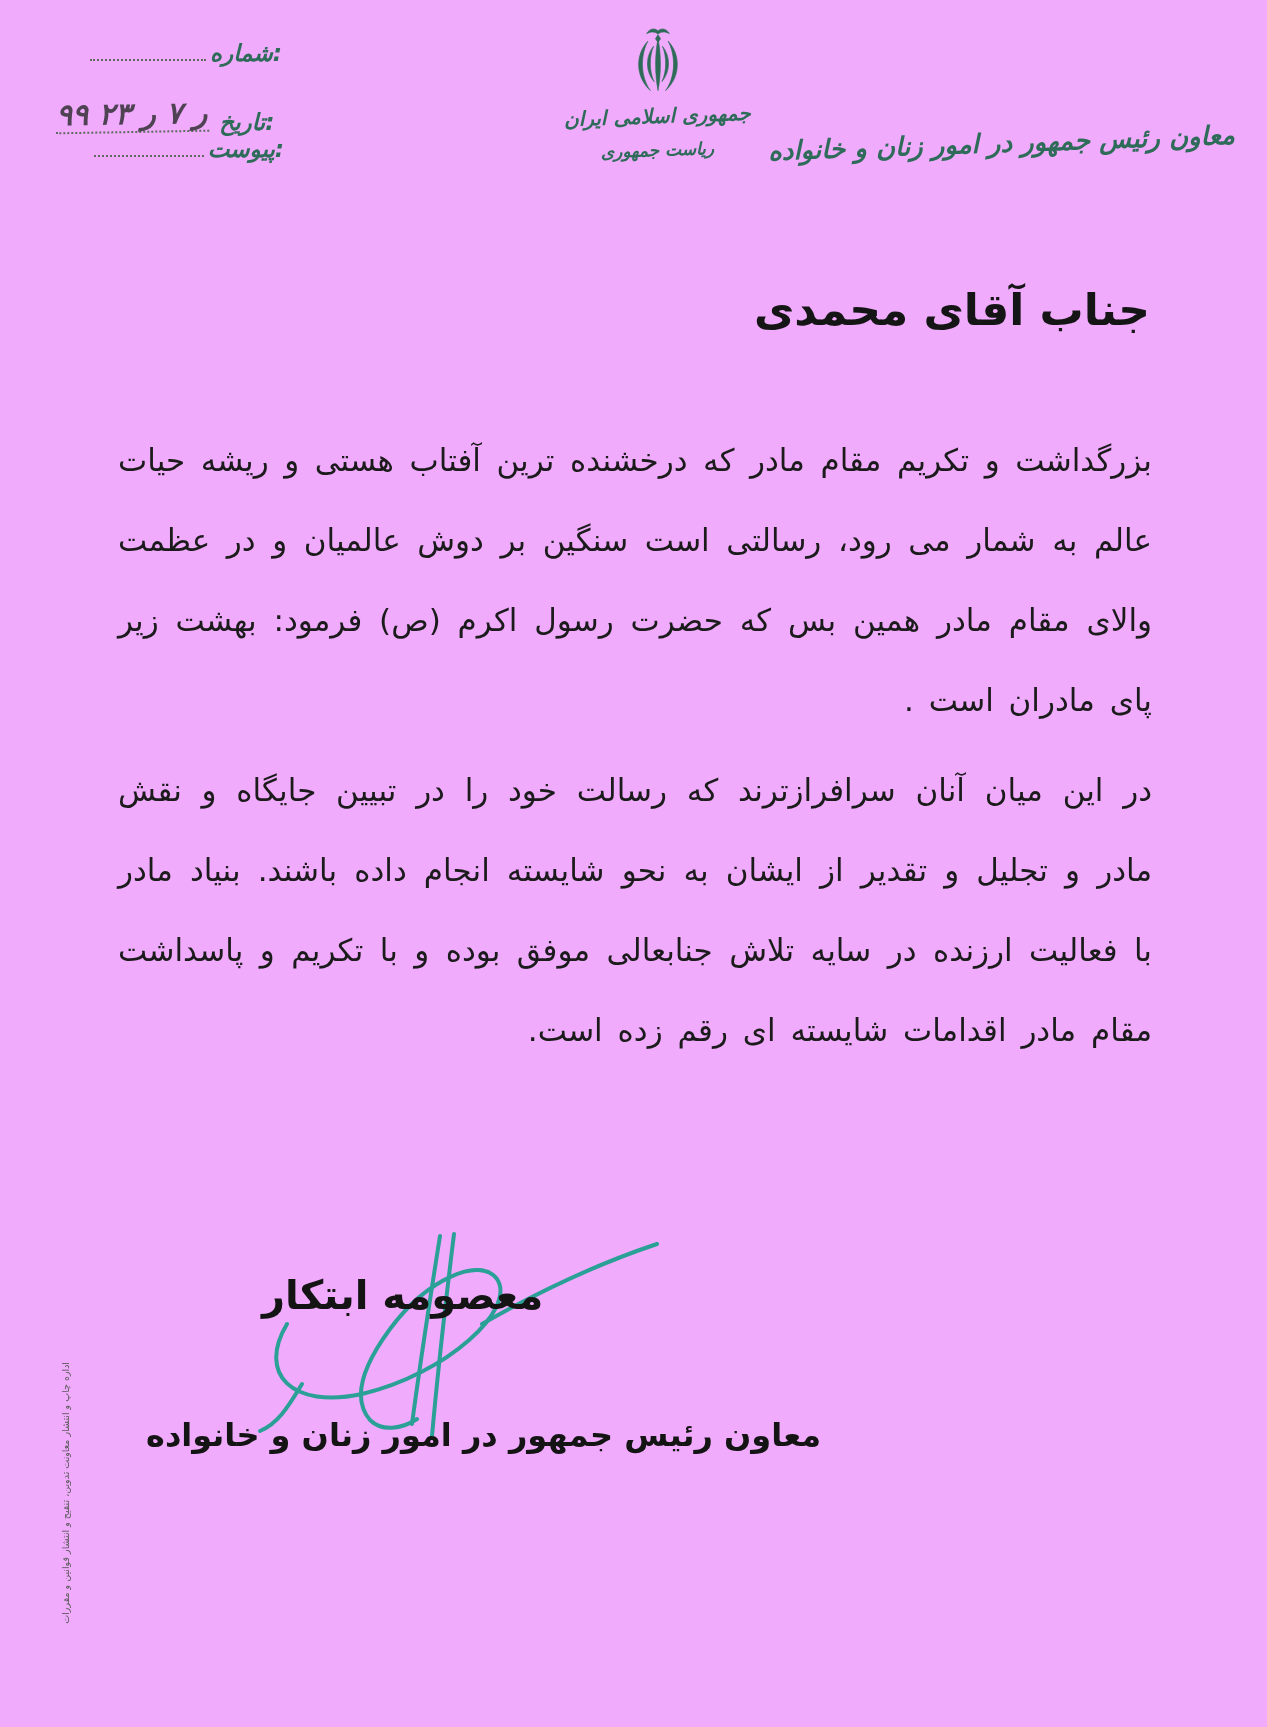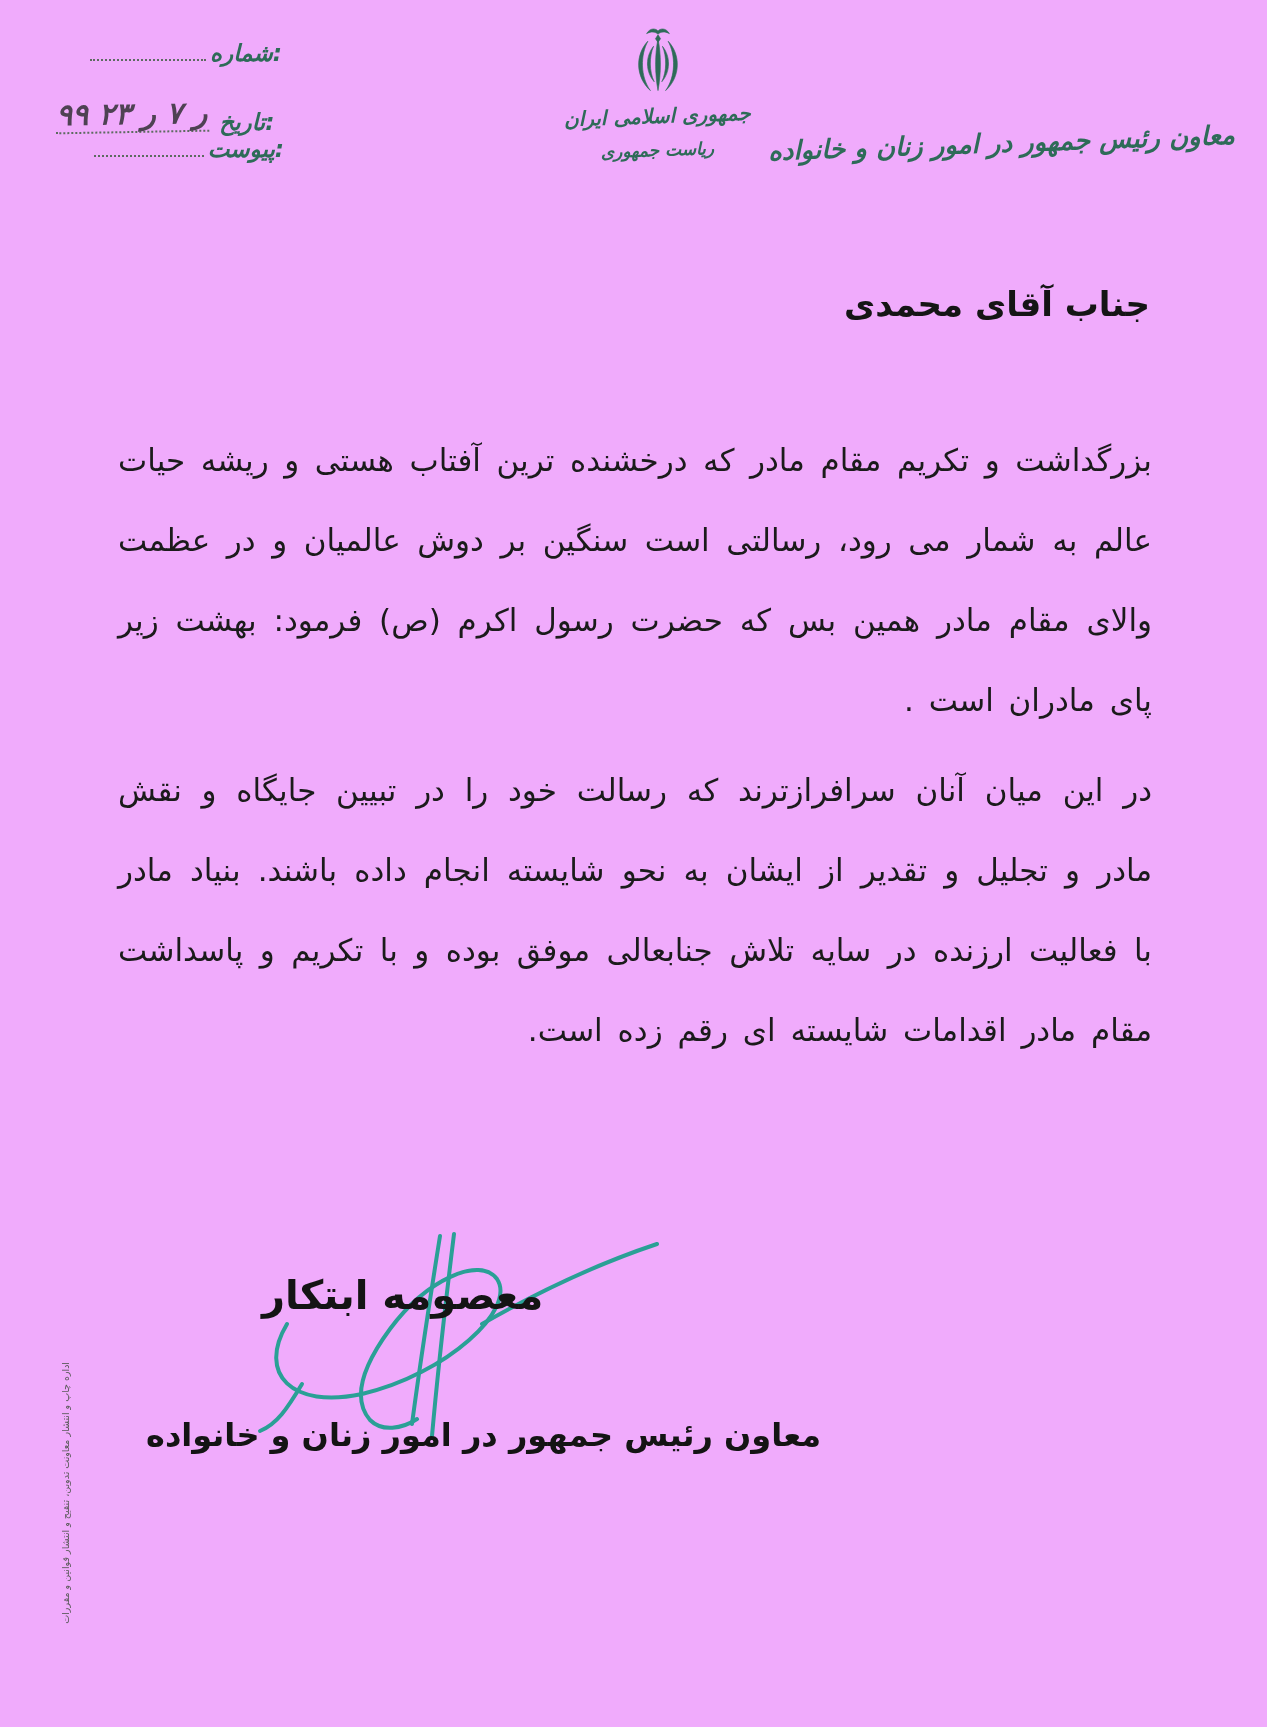--- a/index.html
+++ b/index.html
@@ -32,21 +32,21 @@
   .emblem { display:block; margin:0 auto; }
   .country { color:#2e6b58; font-size:20px; font-weight:bold; font-style:italic; margin-top:2px; transform:rotate(-2deg); }
   .office  { color:#2e6b58; font-size:17px; font-weight:bold; font-style:italic; margin-top:12px; transform:rotate(-2deg); }
   
   .dept {
     position:absolute; top:128px; right:32px;
     color:#2e6b58; font-size:26px; font-weight:bold; font-style:italic;
     transform:rotate(-2deg); white-space:nowrap;
   }
   
-  .recipient-1 { position:absolute; top:284px; right:117px; font-size:34px; font-weight:bold; color:#151515;text-align:center; }
+  .recipient-1 { position:absolute; top:284px; right:117px; font-size:44px; font-weight:bold; color:#151515;text-align:center; }
   .recipient-2 { position:absolute; top:356px; right:117px; font-size:34px; font-weight:bold; color:#151515; }
   
   .para {
     position:absolute; left:118px; right:115px;
     font-size:31px; line-height:80px; word-spacing:5px;
     text-align:justify; text-justify:inter-word; color:#1b1b1b;
   }
   .para-1 { top:420px; }
   .para-2 { top:750px; }
   

